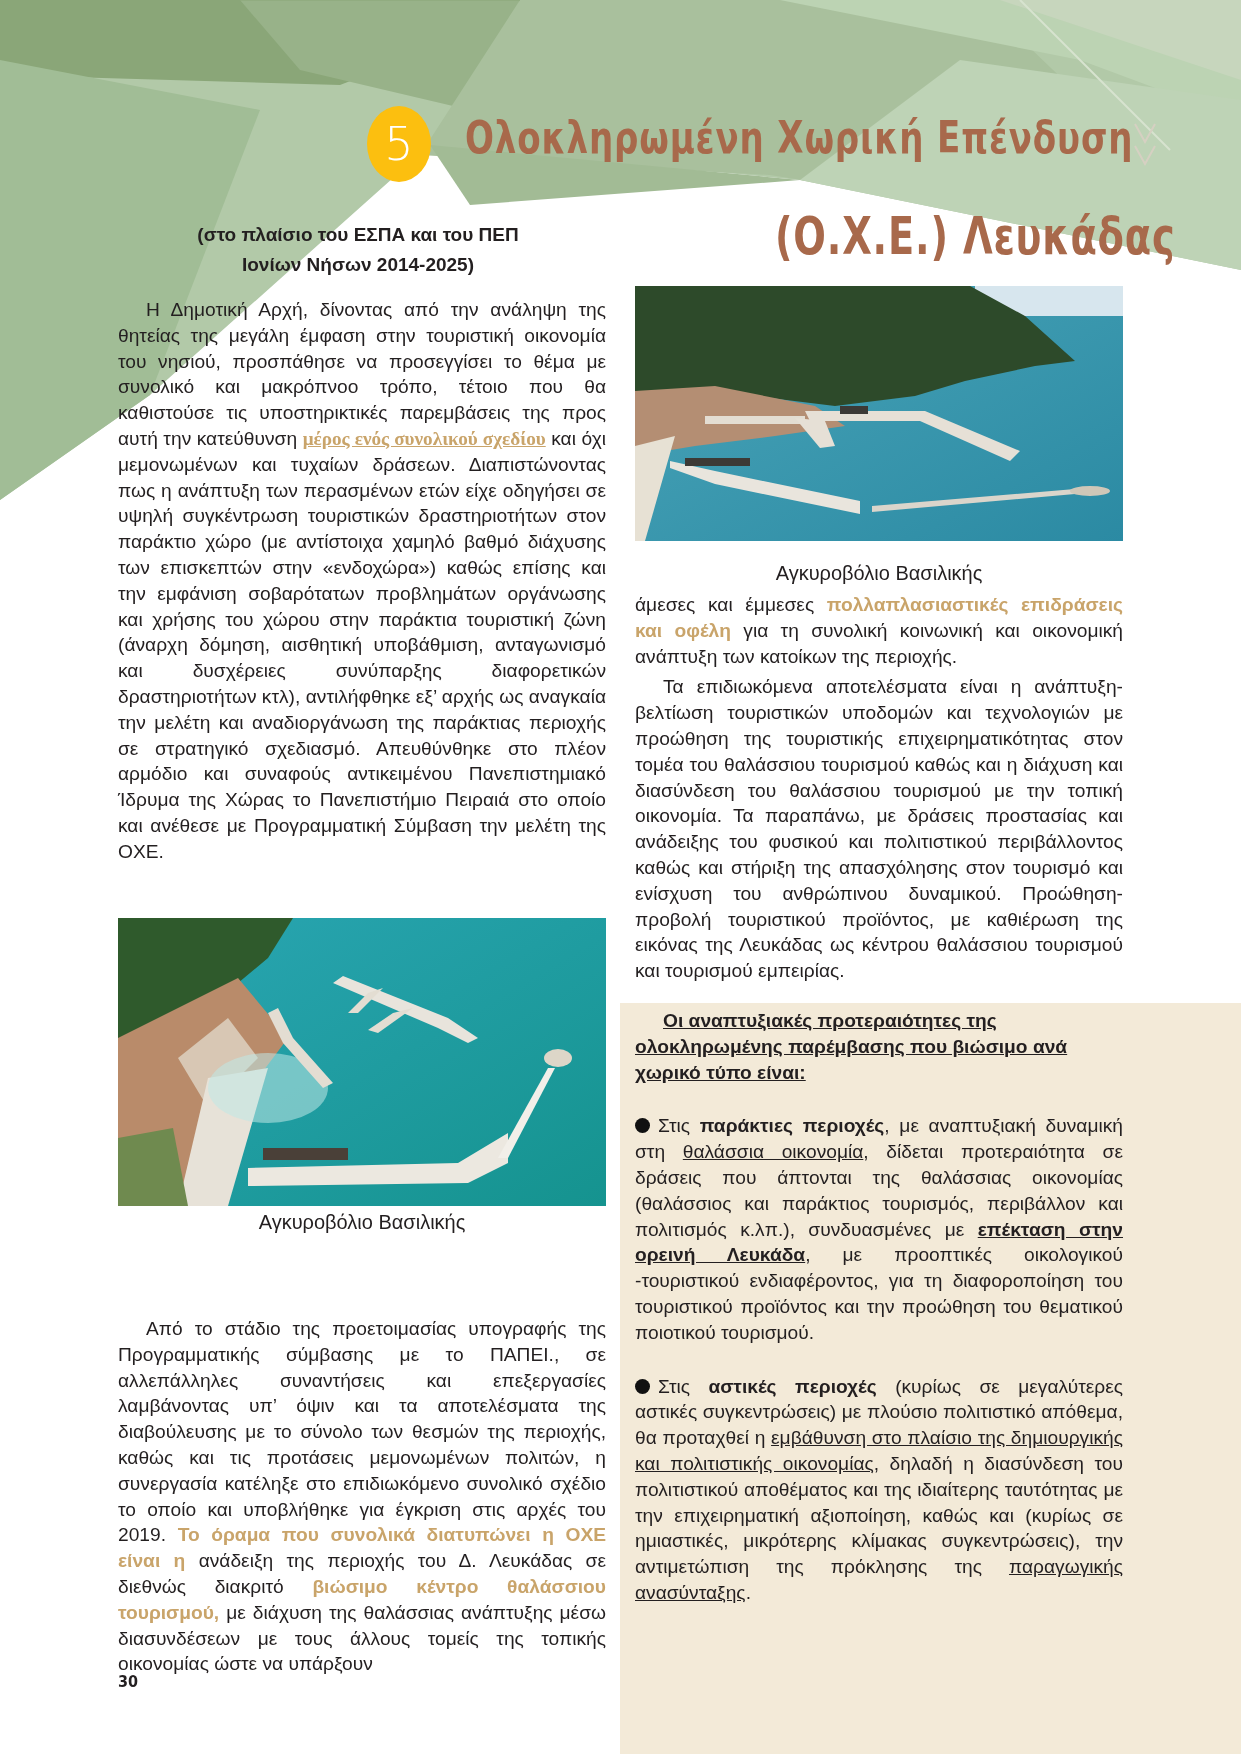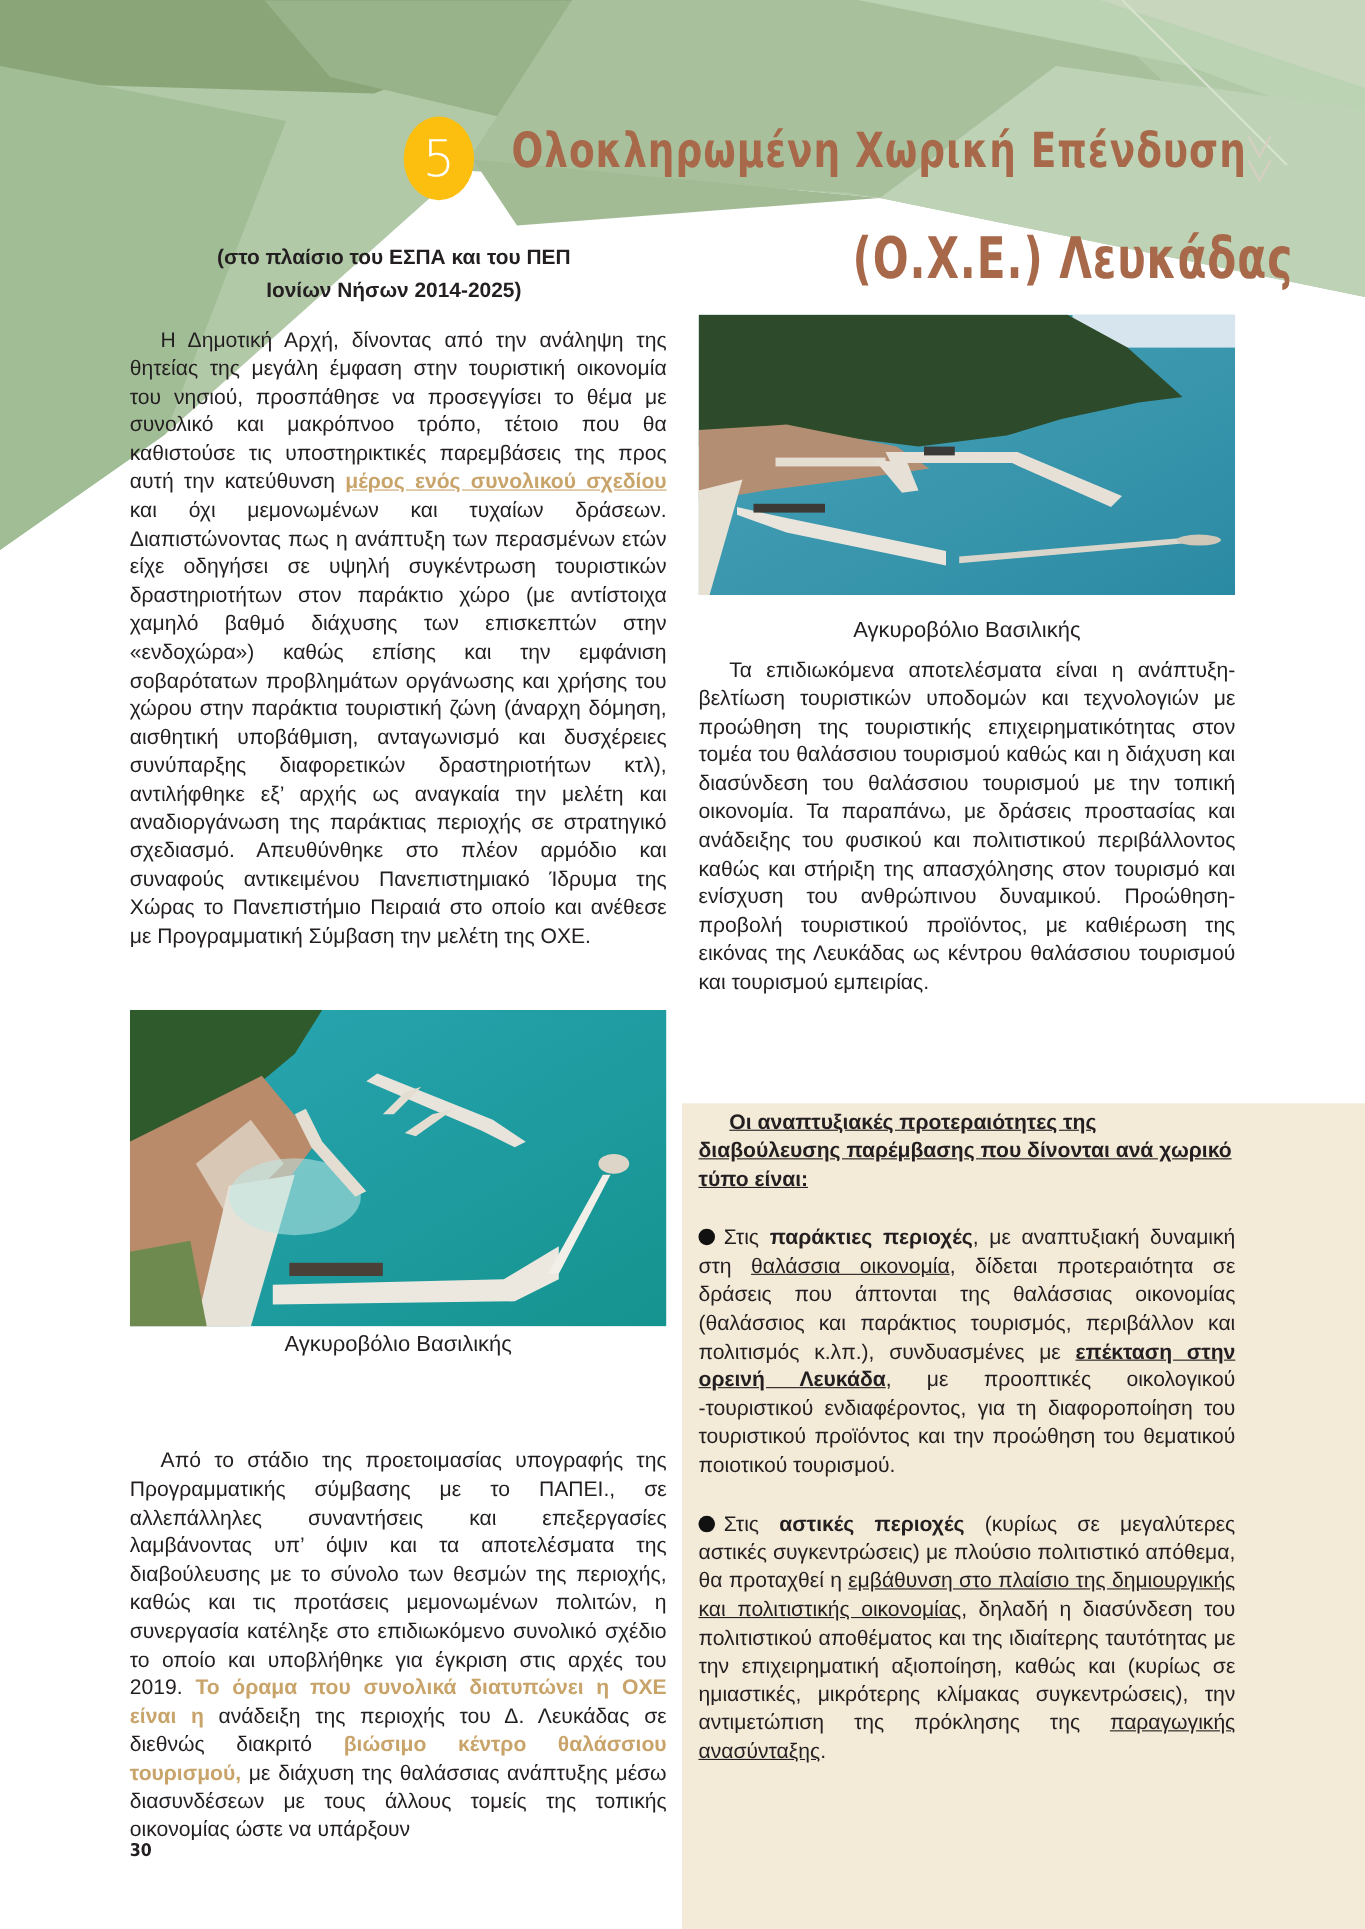--- a/index.html
+++ b/index.html
@@ -37,21 +37,21 @@
     position:absolute; left:118px; top:220px; width:480px; z-index:3;
     text-align:center; font-weight:bold; font-size:19px; line-height:30px;
   }
   .col {
     position:absolute; z-index:3; font-size:19.2px; line-height:25.8px;
     text-align:justify;
   }
   .col p { margin:0; }
   .indent { text-indent:28px; }
   .gold { color:#c9a46a; font-weight:bold; }
-  .gold-u { color:#c9a46a; font-weight:bold; text-decoration:underline; }
+  .gold-u { color:#c9a46a; font-weight:bold; text-decoration:underline;font-family:Liberation Serif, serif; }
   .u { text-decoration:underline;margin-top:44px; }
   .b { font-weight:bold;margin-top:20px; }
   .bu { font-weight:bold; text-decoration:underline; }
   .photo {
     position:absolute; z-index:3; overflow:hidden;
   }
   .caption {
     position:absolute; z-index:3; text-align:center; font-size:20px; color:#231f20;
   }
   .page-num {
@@ -152,20 +152,21 @@
     <polygon points="35,175 80,185 225,215 225,228 80,198 35,182" fill="#e9e5dd"></polygon>
     <polygon points="237,220 440,203 440,208 237,226" fill="#dad5cb"></polygon>
     <ellipse cx="455" cy="205" rx="20" ry="5" fill="#cfc7b8"></ellipse>
     <rect x="50" y="172" width="65" height="8" fill="#3c3a36"></rect>
     <rect x="205" y="120" width="28" height="8" fill="#3c3a36"></rect>
   </svg>
 </div>
 <div class="caption" style="left:635px; top:562px; width:488px;">Αγκυροβόλιο Βασιλικής</div>
 
 <div class="col" style="left:635px; top:592px; width:488px;">
+  <p><span>άμεσες και έμμεσες </span><span class="gold">πολλαπλασιαστικές επιδράσεις και οφέλη</span><span> για τη συνολική κοινωνική και οικονομική ανάπτυξη των κατοίκων της περιοχής.</span></p>
   <p class="indent" style="margin-top:5px;">Τα επιδιωκόμενα αποτελέσματα είναι η ανάπτυξη-βελτίωση τουριστικών υποδομών και τεχνολογιών με προώθηση της τουριστικής επιχειρηματικότητας στον τομέα του θαλάσσιου τουρισμού καθώς και η διάχυση και διασύνδεση του θαλάσσιου τουρισμού με την τοπική οικονομία. Τα παραπάνω, με δράσεις προστασίας και ανάδειξης του φυσικού και πολιτιστικού περιβάλλοντος καθώς και στήριξη της απασχόλησης στον τουρισμό και ενίσχυση του ανθρώπινου δυναμικού. Προώθηση-προβολή τουριστικού προϊόντος, με καθιέρωση της εικόνας της Λευκάδας ως κέντρου θαλάσσιου τουρισμού και τουρισμού εμπειρίας.</p>
 </div>
 
 <div class="col" style="left:635px; top:1008px; width:488px;">
-  <p class="priorities-heading indent">Οι αναπτυξιακές προτεραιότητες της διαβούλευσης παρέμβασης που δίνονται ανά χωρικό τύπο είναι:</p>
+  <p class="priorities-heading indent">Οι αναπτυξιακές προτεραιότητες της ολοκληρωμένης παρέμβασης που βιώσιμο ανά χωρικό τύπο είναι:</p>
   <p style="margin-top:28px;"><span class="bullet"></span><span>Στις </span><span class="b">παράκτιες περιοχές</span><span>, με αναπτυξιακή δυναμική στη </span><span class="u">θαλάσσια οικονομία</span><span>, δίδεται προτεραιότητα σε δράσεις που άπτονται της θαλάσσιας οικονομίας (θαλάσσιος και παράκτιος τουρισμός, περιβάλλον και πολιτισμός κ.λπ.), συνδυασμένες με </span><span class="bu">επέκταση στην ορεινή Λευκάδα</span><span>, με προοπτικές οικολογικού -τουριστικού ενδιαφέροντος, για τη διαφοροποίηση του τουριστικού προϊόντος και την προώθηση του θεματικού ποιοτικού τουρισμού.</span></p>
   <p style="margin-top:28px;"><span class="bullet"></span><span>Στις </span><span class="b">αστικές περιοχές</span><span> (κυρίως σε μεγαλύτερες αστικές συγκεντρώσεις) με πλούσιο πολιτιστικό απόθεμα, θα προταχθεί η </span><span class="u">εμβάθυνση στο πλαίσιο της δημιουργικής και πολιτιστικής οικονομίας</span><span>, δηλαδή η διασύνδεση του πολιτιστικού αποθέματος και της ιδιαίτερης ταυτότητας με την επιχειρηματική αξιοποίηση, καθώς και (κυρίως σε ημιαστικές, μικρότερης κλίμακας συγκεντρώσεις), την αντιμετώπιση της πρόκλησης της </span><span class="u">παραγωγικής ανασύνταξης</span><span>.</span></p>
 </div>
 
 </body></html>

